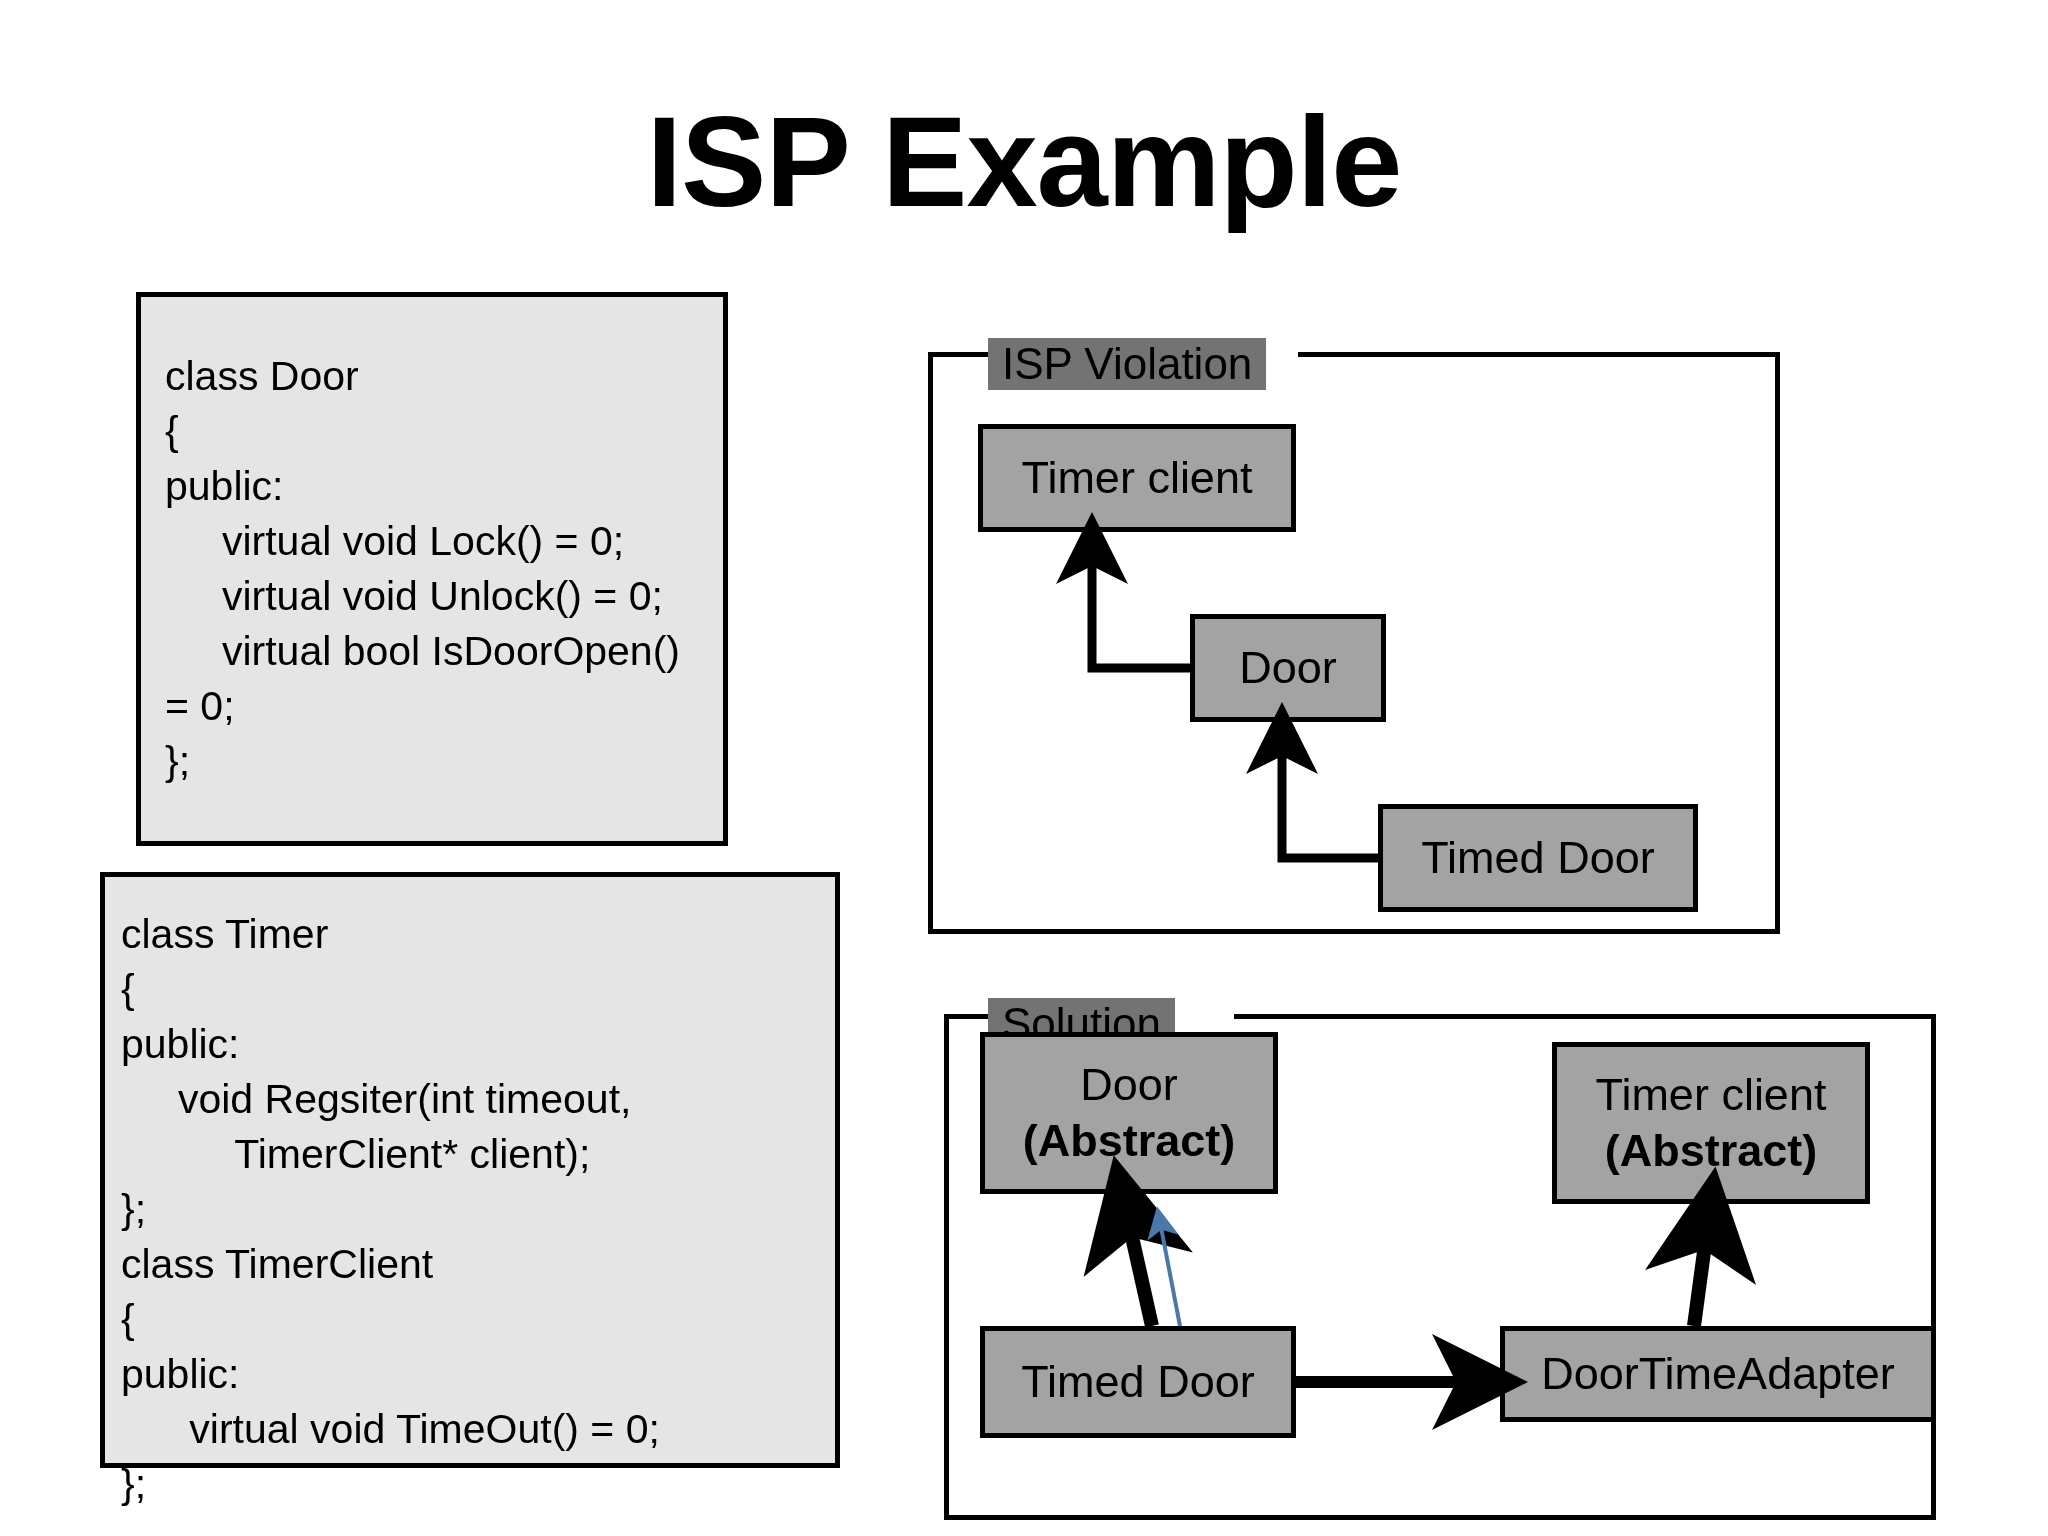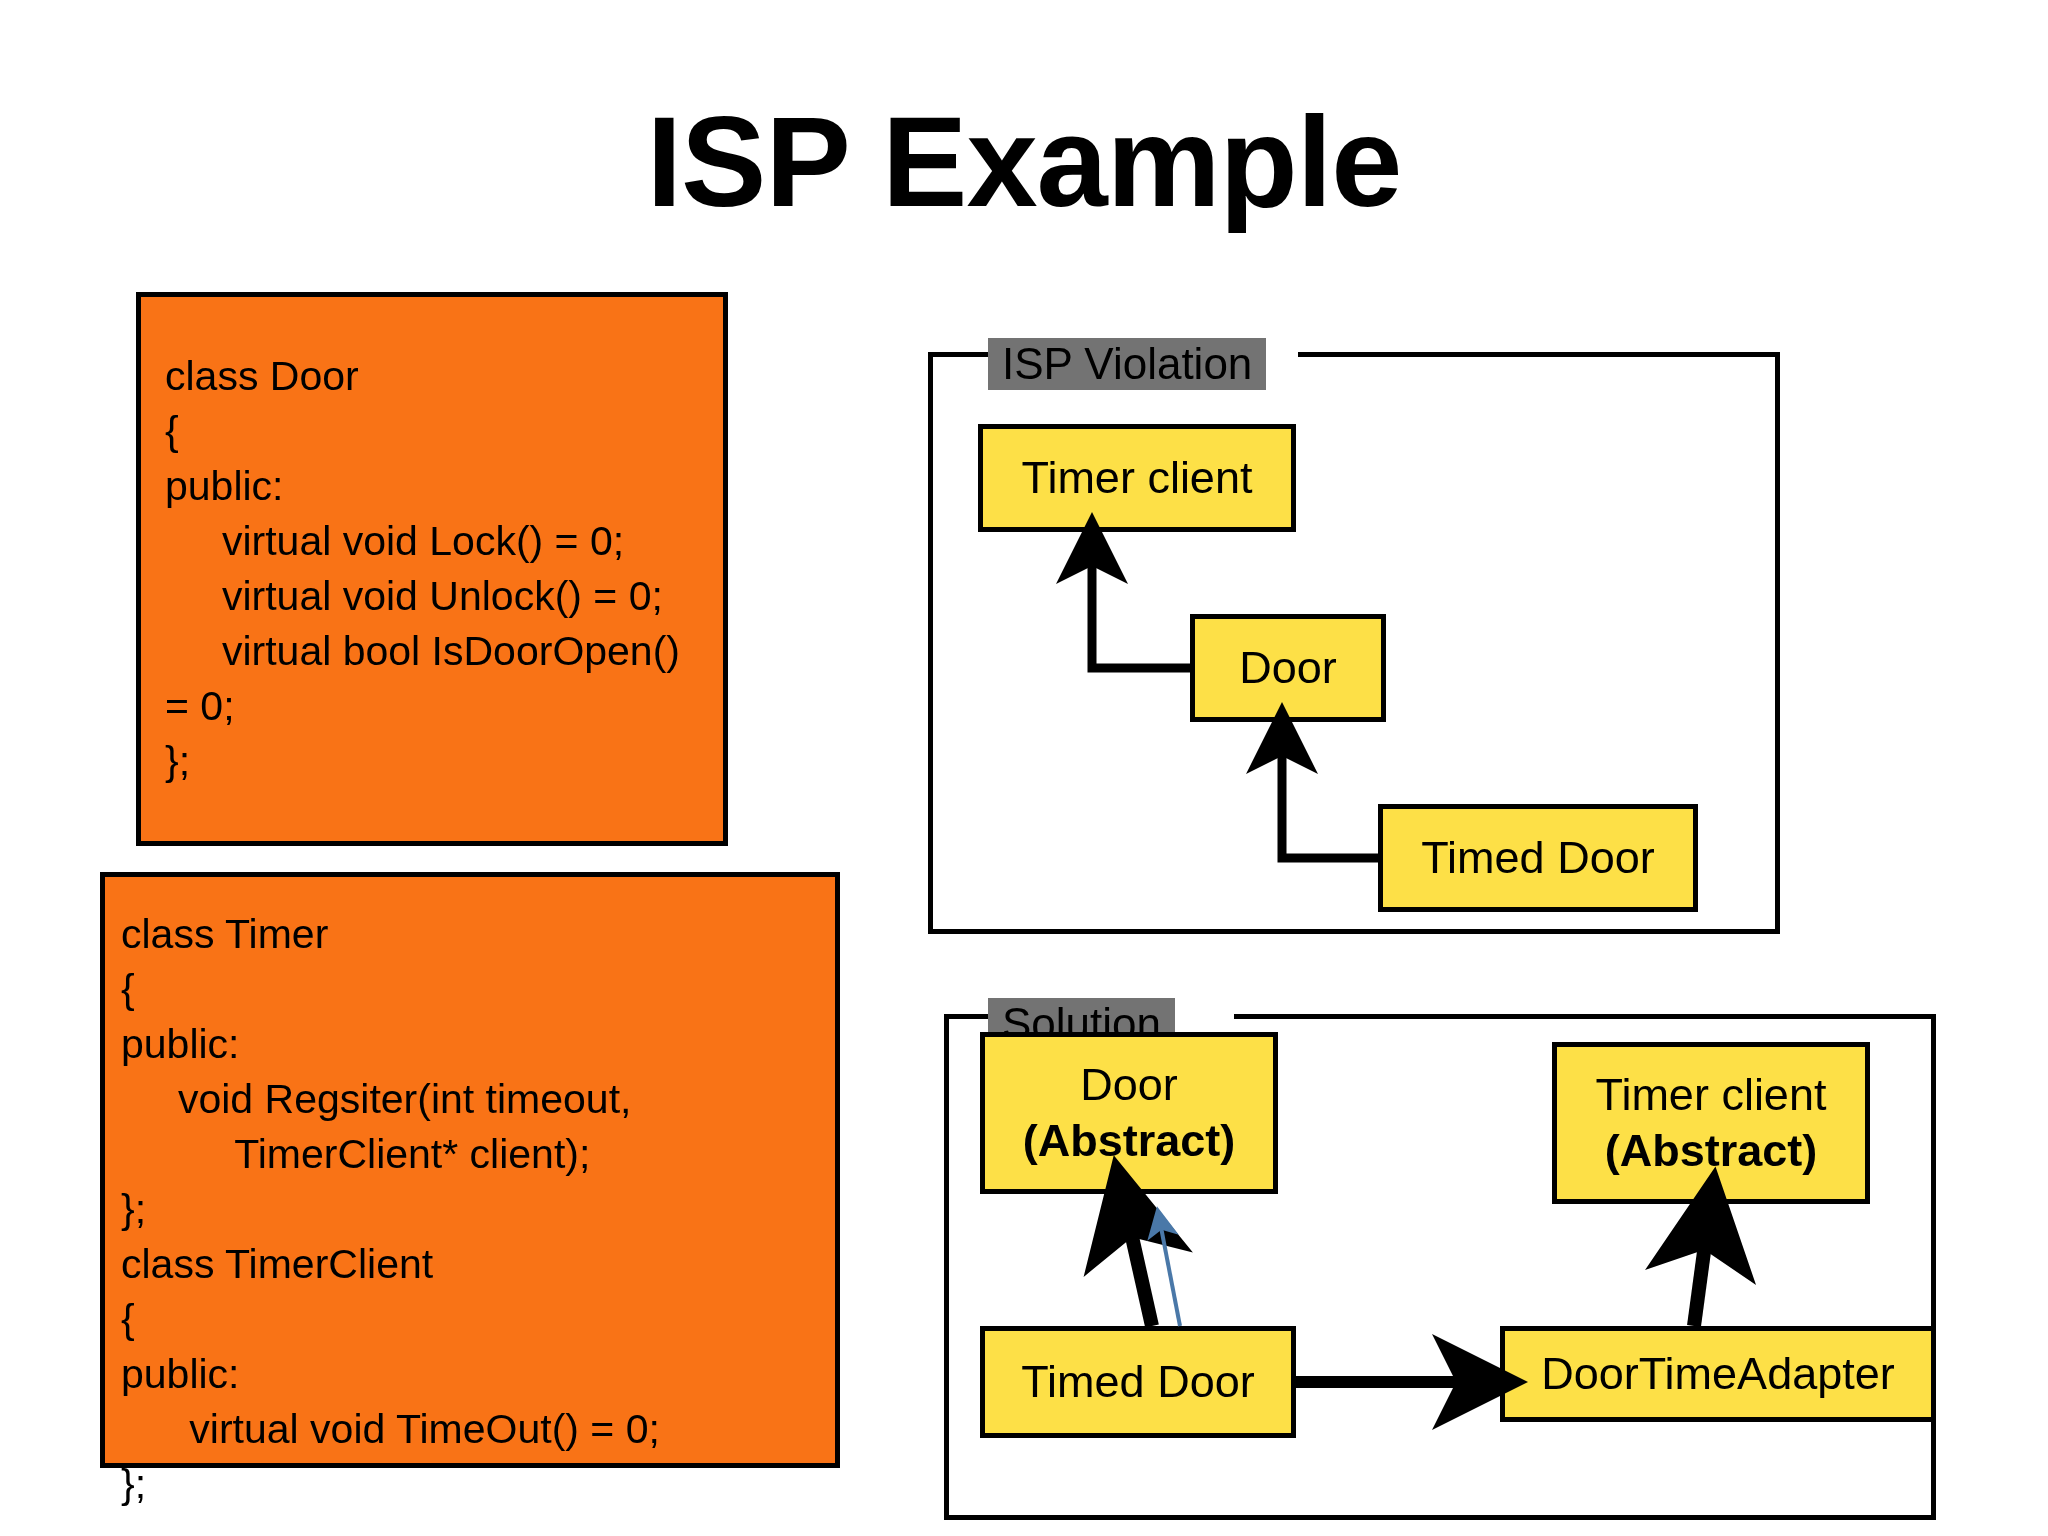--- a/index.html
+++ b/index.html
@@ -23,21 +23,21 @@
     letter-spacing:-1px;
     line-height:1.05;
     color:#000;
     white-space:nowrap;
   }
 
   
   .code-box{
     position:absolute;
     border:5px solid #000;
-    background:#f97316;
+    background:#e5e5e5;
     box-sizing:border-box;
   }
   .code-lines{
     position:absolute;
     left:0;top:0;
     width:100%;
     box-sizing:border-box;
     font-size:41px;
     line-height:55px;
     white-space:pre;
@@ -65,21 +65,21 @@
     padding:0 14px;
     white-space:nowrap;
     color:#000;
     margin-top:16px;
   }
 
   
   .node{
     position:absolute;
     border:5px solid #000;
-    background:#fde047;
+    background:#a3a3a3;
     box-sizing:border-box;
     display:flex;
     flex-direction:column;
     align-items:center;
     justify-content:center;
     font-size:45px;
     line-height:56px;
     text-align:center;
     color:#000;
     white-space:nowrap;

